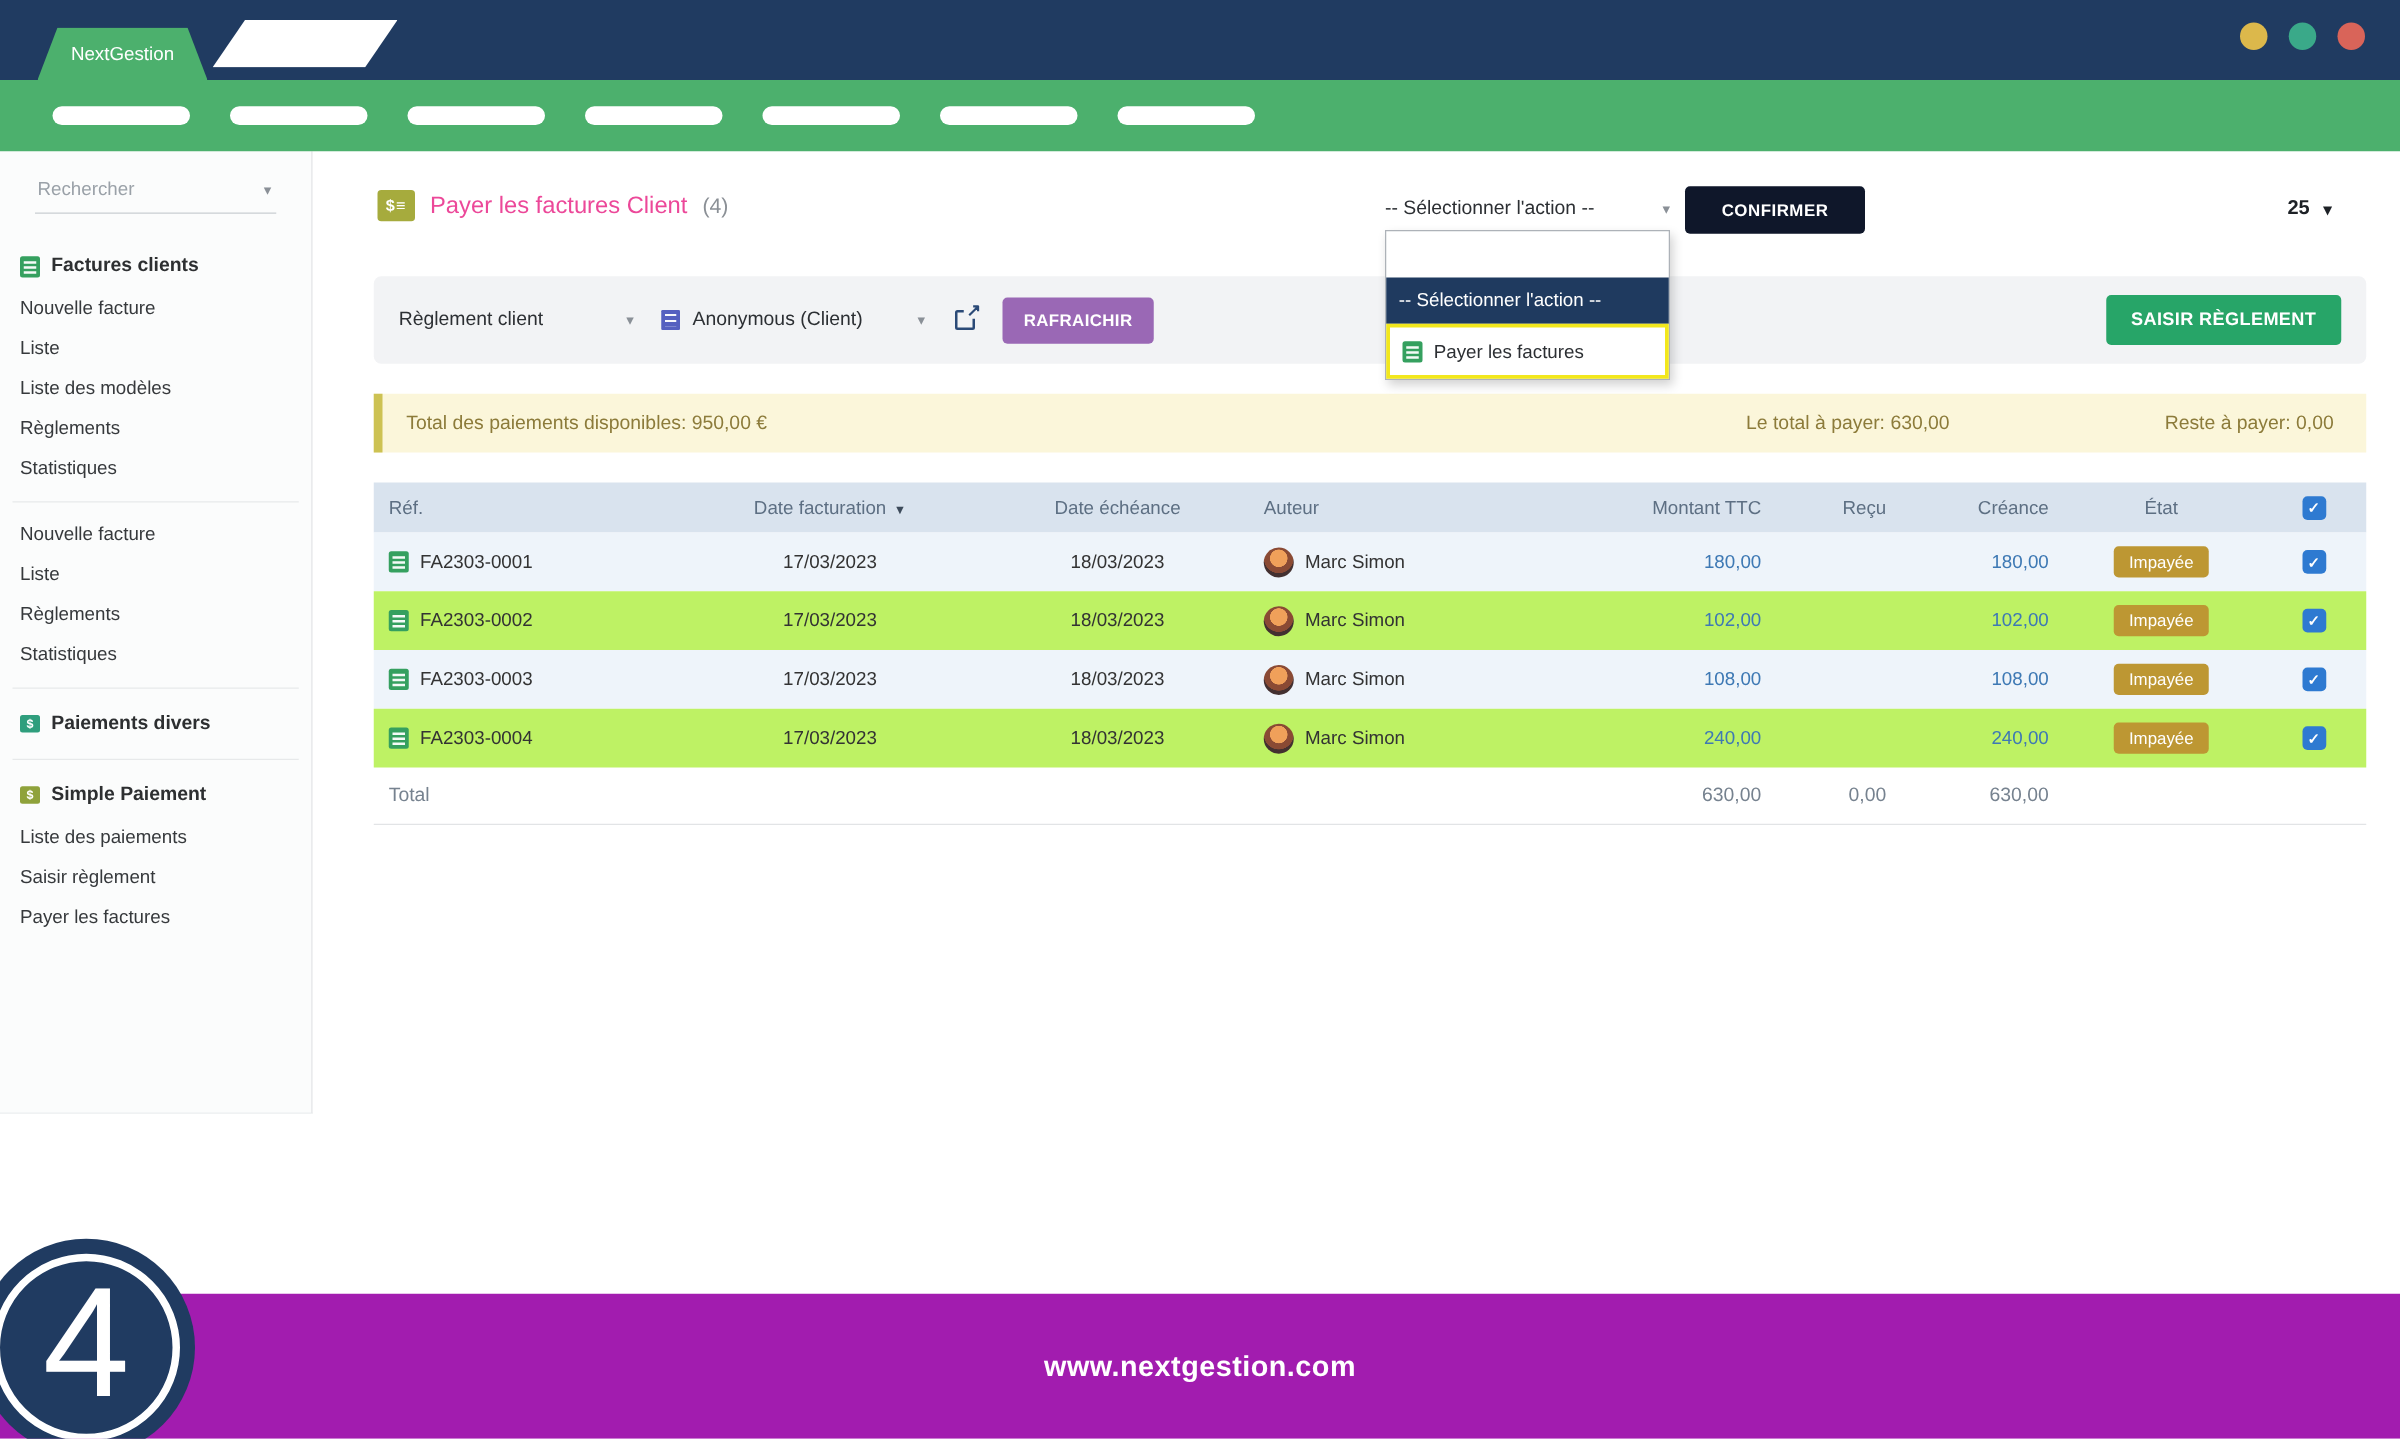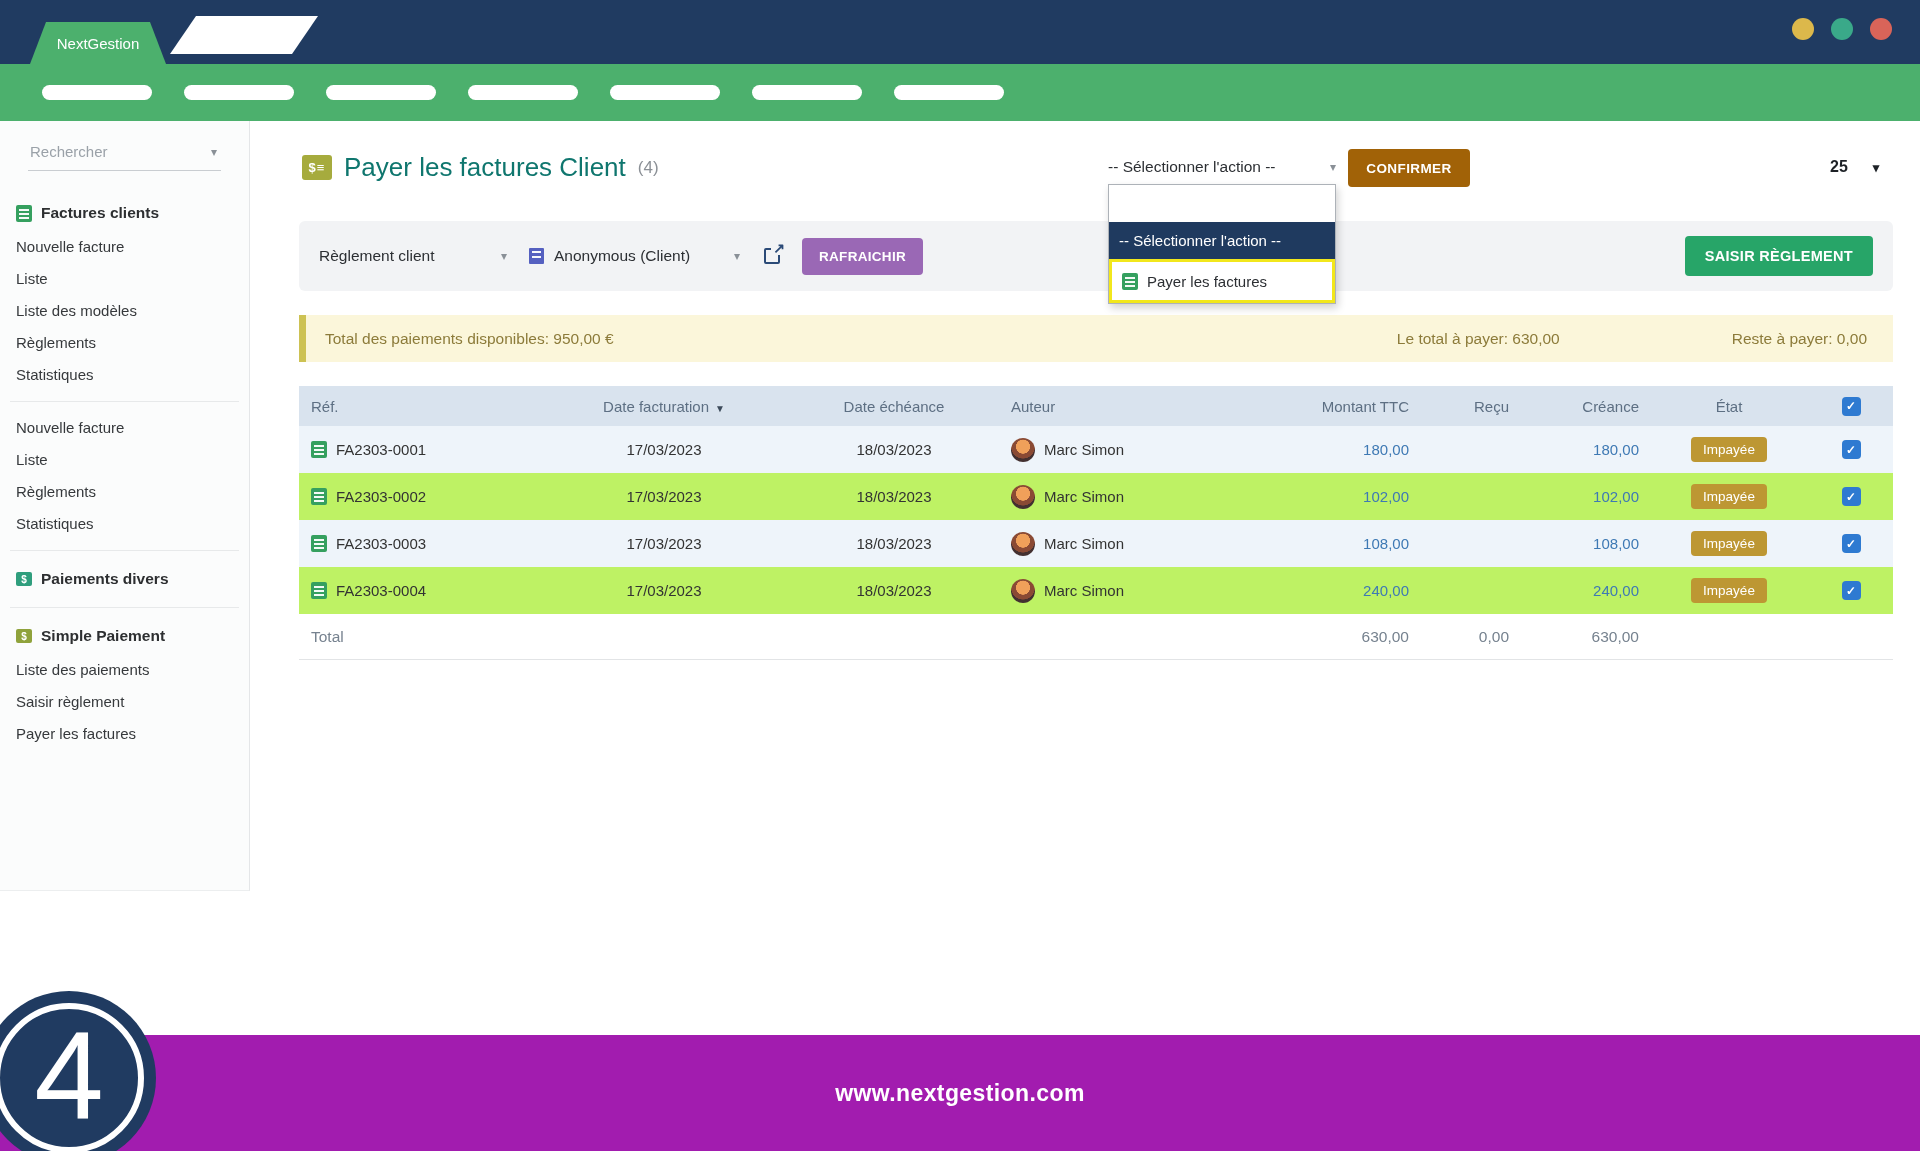--- a/index.html
+++ b/index.html
@@ -34,27 +34,27 @@
   .icon-doc::after{content:"";position:absolute;left:3px;right:3px;top:4px;height:2px;background:rgba(255,255,255,.95);
     box-shadow:0 4px 0 rgba(255,255,255,.95),0 8px 0 rgba(255,255,255,.95)}
   .icon-pay{width:16px;height:14px;border-radius:2px;flex:none;color:#fff;font-size:10px;font-weight:bold;
     display:flex;align-items:center;justify-content:center}
   .ic-green{background:#35a05f}.ic-blue{background:#4f68c4}.ic-teal{background:#2f9e7d}.ic-olive{background:#8fa23b}
 
   
   .title-row{position:absolute;left:302px;top:152px;display:flex;align-items:center;gap:12px;z-index:1}
   .money-icon{width:30px;height:25px;border-radius:3px;background:#a6ab3d;color:#fff;display:flex;align-items:center;
     justify-content:center;font-weight:bold;font-size:13px;letter-spacing:1px}
-  .page-title{font-size:26px;color:#0f766e}
+  .page-title{font-size:19px;color:#ec4899}
   .page-count{font-size:17px;color:#8b9096}
   .action-select{position:absolute;left:1108px;top:158px;width:228px;display:flex;align-items:center;
     justify-content:space-between;font-size:15.5px;color:#2c2f33;cursor:pointer;z-index:1}
-  .confirm-btn{position:absolute;left:1348px;top:149px;width:122px;height:38px;background:#a16207;color:#fff;
+  .confirm-btn{position:absolute;left:1348px;top:149px;width:144px;height:38px;background:#0f172a;color:#fff;
     border:none;border-radius:4px;font-weight:bold;font-size:13.5px;letter-spacing:.4px;font-family:inherit}
-  .pagesize{position:absolute;left:1830px;top:158px;display:flex;align-items:center;gap:25px;font-size:16px;
+  .pagesize{position:absolute;left:1830px;top:158px;display:flex;align-items:center;gap:11px;font-size:16px;
     color:#1d2126;cursor:pointer;font-weight:bold}
   .pagesize .chev{color:#1d2126;font-size:13px}
 
   
   .dropdown{position:absolute;left:1108px;top:184px;width:228px;background:#fff;border:1px solid #adb2b8;
     box-shadow:2px 4px 8px rgba(0,0,0,.18);z-index:30}
   .opt{height:37px;display:flex;align-items:center;padding:0 10px;font-size:15px;color:#2c2f33;cursor:pointer}
   .opt.selected{background:#1f3a5f;color:#fff}
   .opt.highlight{border:3px solid #f2e71c;height:44px;gap:9px}
 

